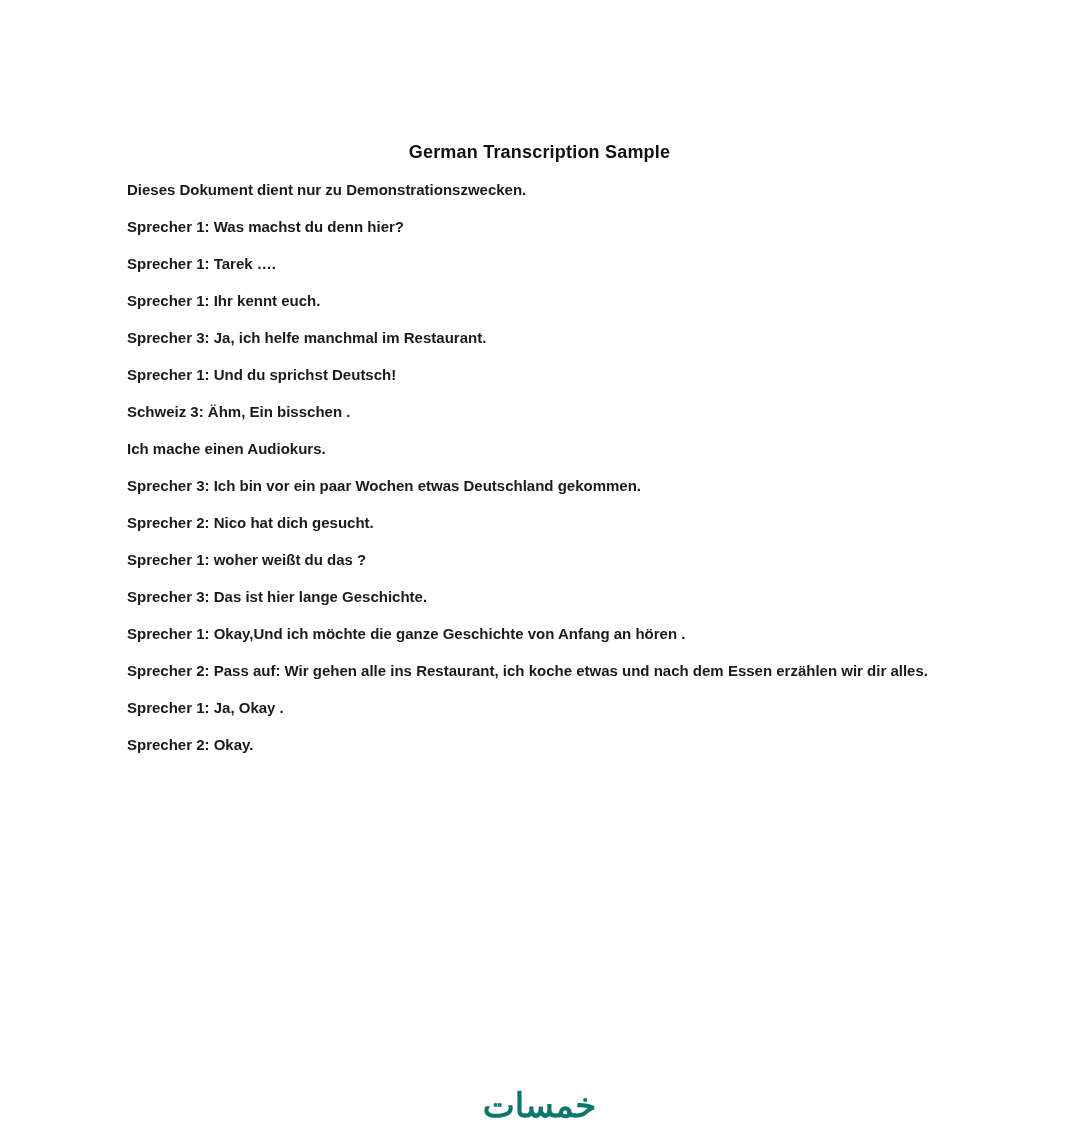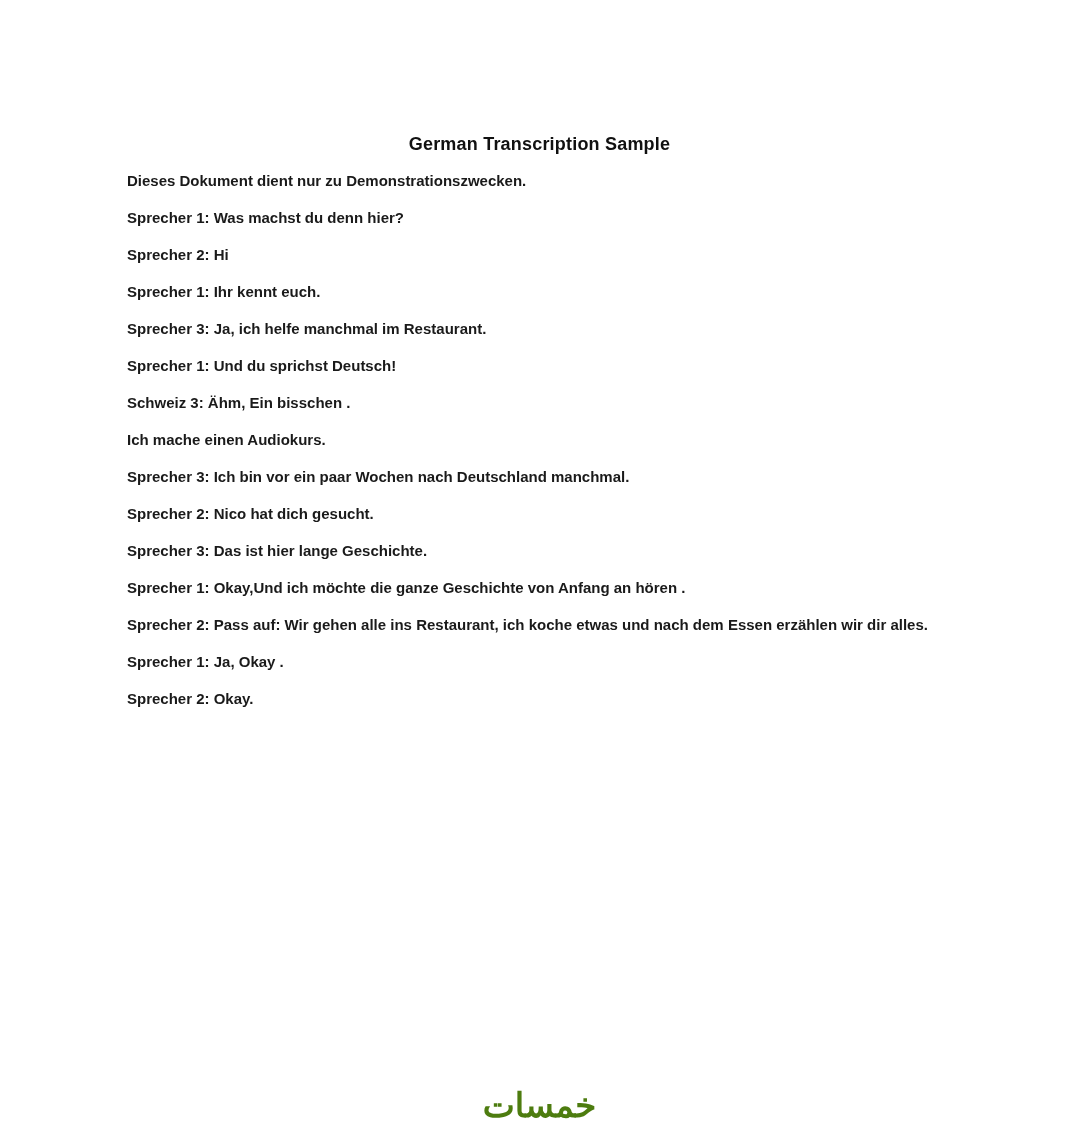--- a/index.html
+++ b/index.html
@@ -16,21 +16,21 @@
     color: #1a1a1a;
   }
   .page {
     position: absolute;
     top: 0;
     left: 0;
     width: 1079px;
     height: 1139px;
   }
   .doc-title {
-    margin: 8px;
+    margin: 16px;
     padding-top: 126px;
     text-align: center;
     font-size: 18px;
     font-weight: bold;
     color: #111111;
     letter-spacing: 0.2px;
   }
   .doc-body {
     margin-top: 15px;
     padding-left: 127px;
@@ -44,43 +44,44 @@
     color: #1a1a1a;
   }
   .watermark {
     position: absolute;
     left: 0;
     right: 0;
     bottom: 14px;
     text-align: center;
     font-size: 34px;
     font-weight: bold;
-    color: #4d7c0f;
+    color: #0f766e;
     letter-spacing: 1px;
     direction: rtl;
   }
 </style>
 </head>
 <body>
 
 <div class="page">
 
   <h1 class="doc-title">German Transcription Sample</h1>
 
   <div class="doc-body">
     <p>Dieses Dokument dient nur zu Demonstrationszwecken.</p>
     <p>Sprecher 1: Was machst du denn hier?</p>
-    <p>Sprecher 2: Hi</p>
+    <p>Sprecher 1: Tarek ….</p>
     <p>Sprecher 1: Ihr kennt euch.</p>
     <p>Sprecher 3: Ja, ich helfe manchmal im Restaurant.</p>
     <p>Sprecher 1: Und du sprichst Deutsch!</p>
     <p>Schweiz 3: Ähm, Ein bisschen .</p>
     <p>Ich mache einen Audiokurs.</p>
-    <p>Sprecher 3: Ich bin vor ein paar Wochen nach Deutschland manchmal.</p>
+    <p>Sprecher 3: Ich bin vor ein paar Wochen etwas Deutschland gekommen.</p>
     <p>Sprecher 2: Nico hat dich gesucht.</p>
+    <p>Sprecher 1: woher weißt du das ?</p>
     <p>Sprecher 3: Das ist hier lange Geschichte.</p>
     <p>Sprecher 1: Okay,Und ich möchte die ganze Geschichte von Anfang an hören .</p>
     <p>Sprecher 2: Pass auf: Wir gehen alle ins Restaurant, ich koche etwas und nach dem Essen erzählen wir dir alles.</p>
     <p>Sprecher 1: Ja, Okay .</p>
     <p>Sprecher 2: Okay.</p>
   </div>
 
   <div class="watermark">خمسات</div>
 
 </div>

